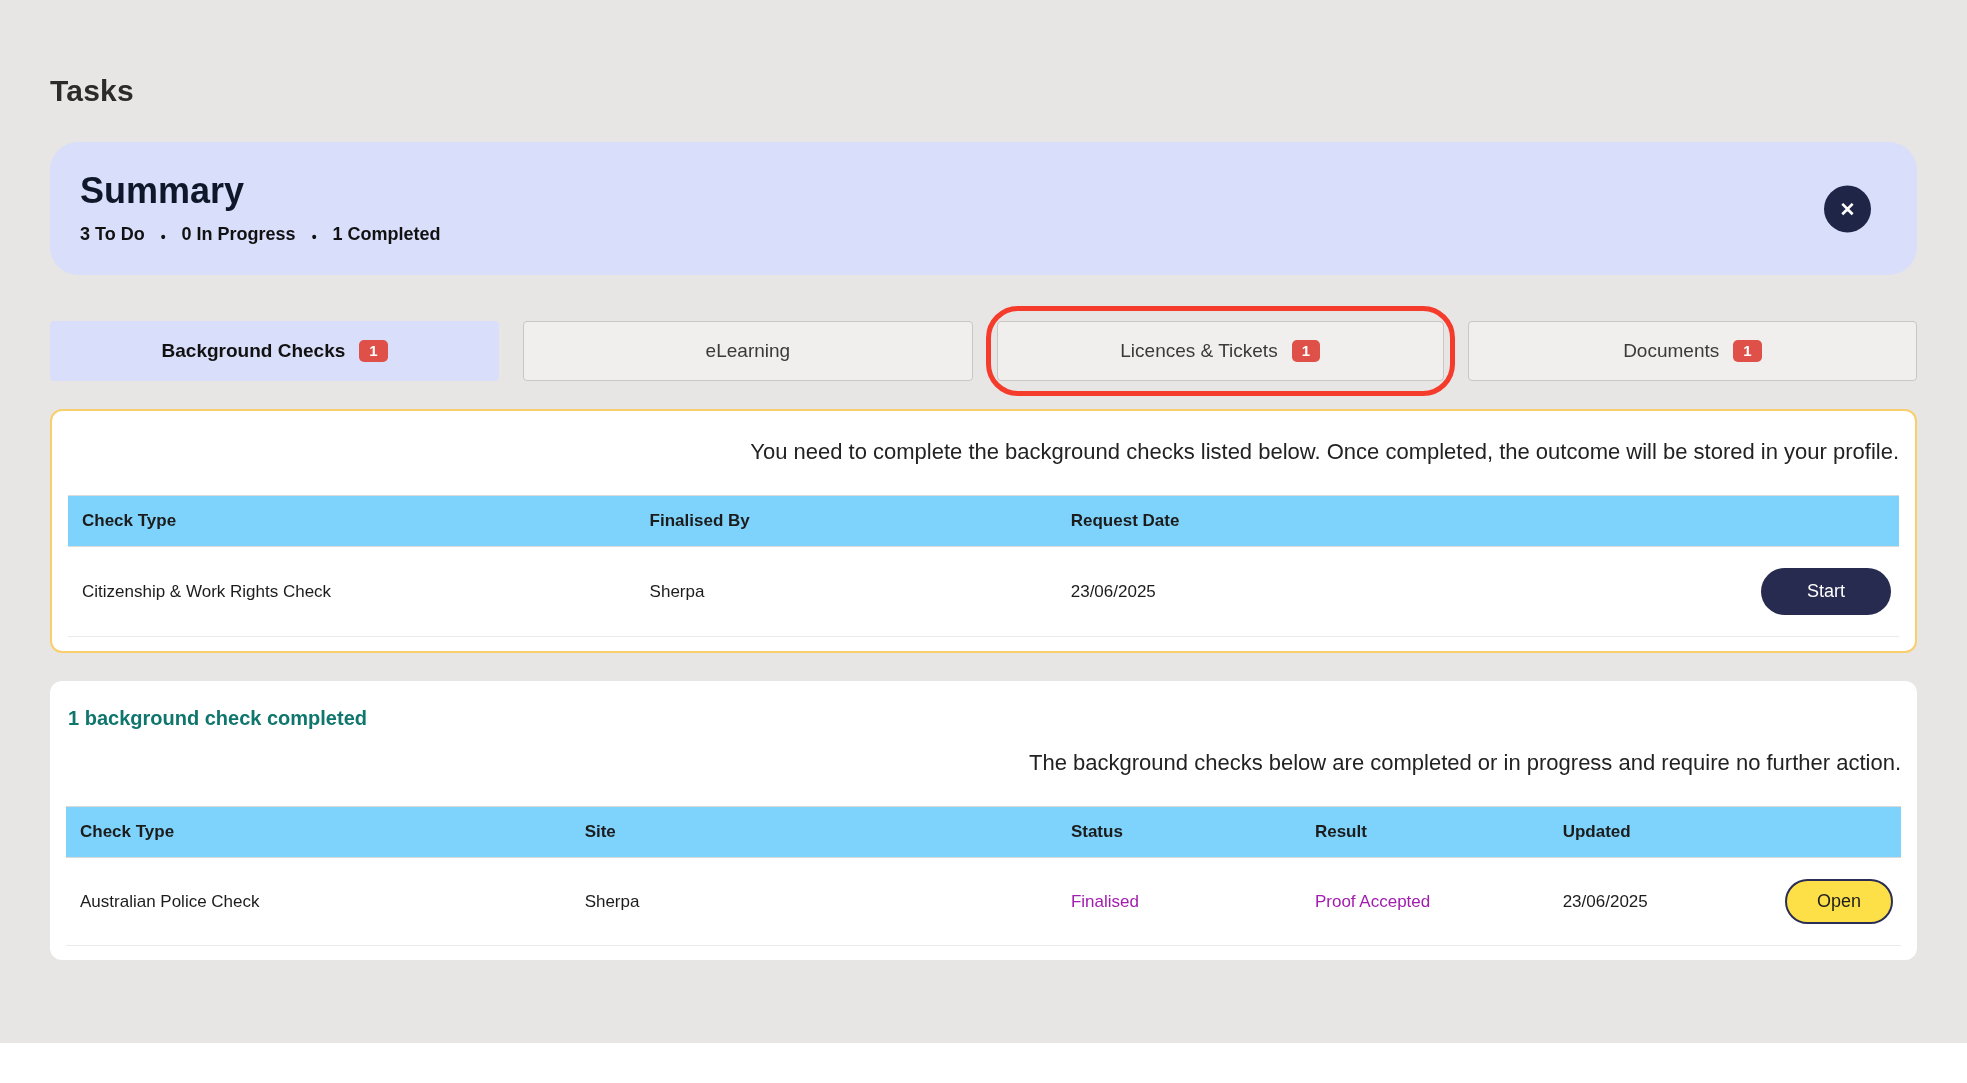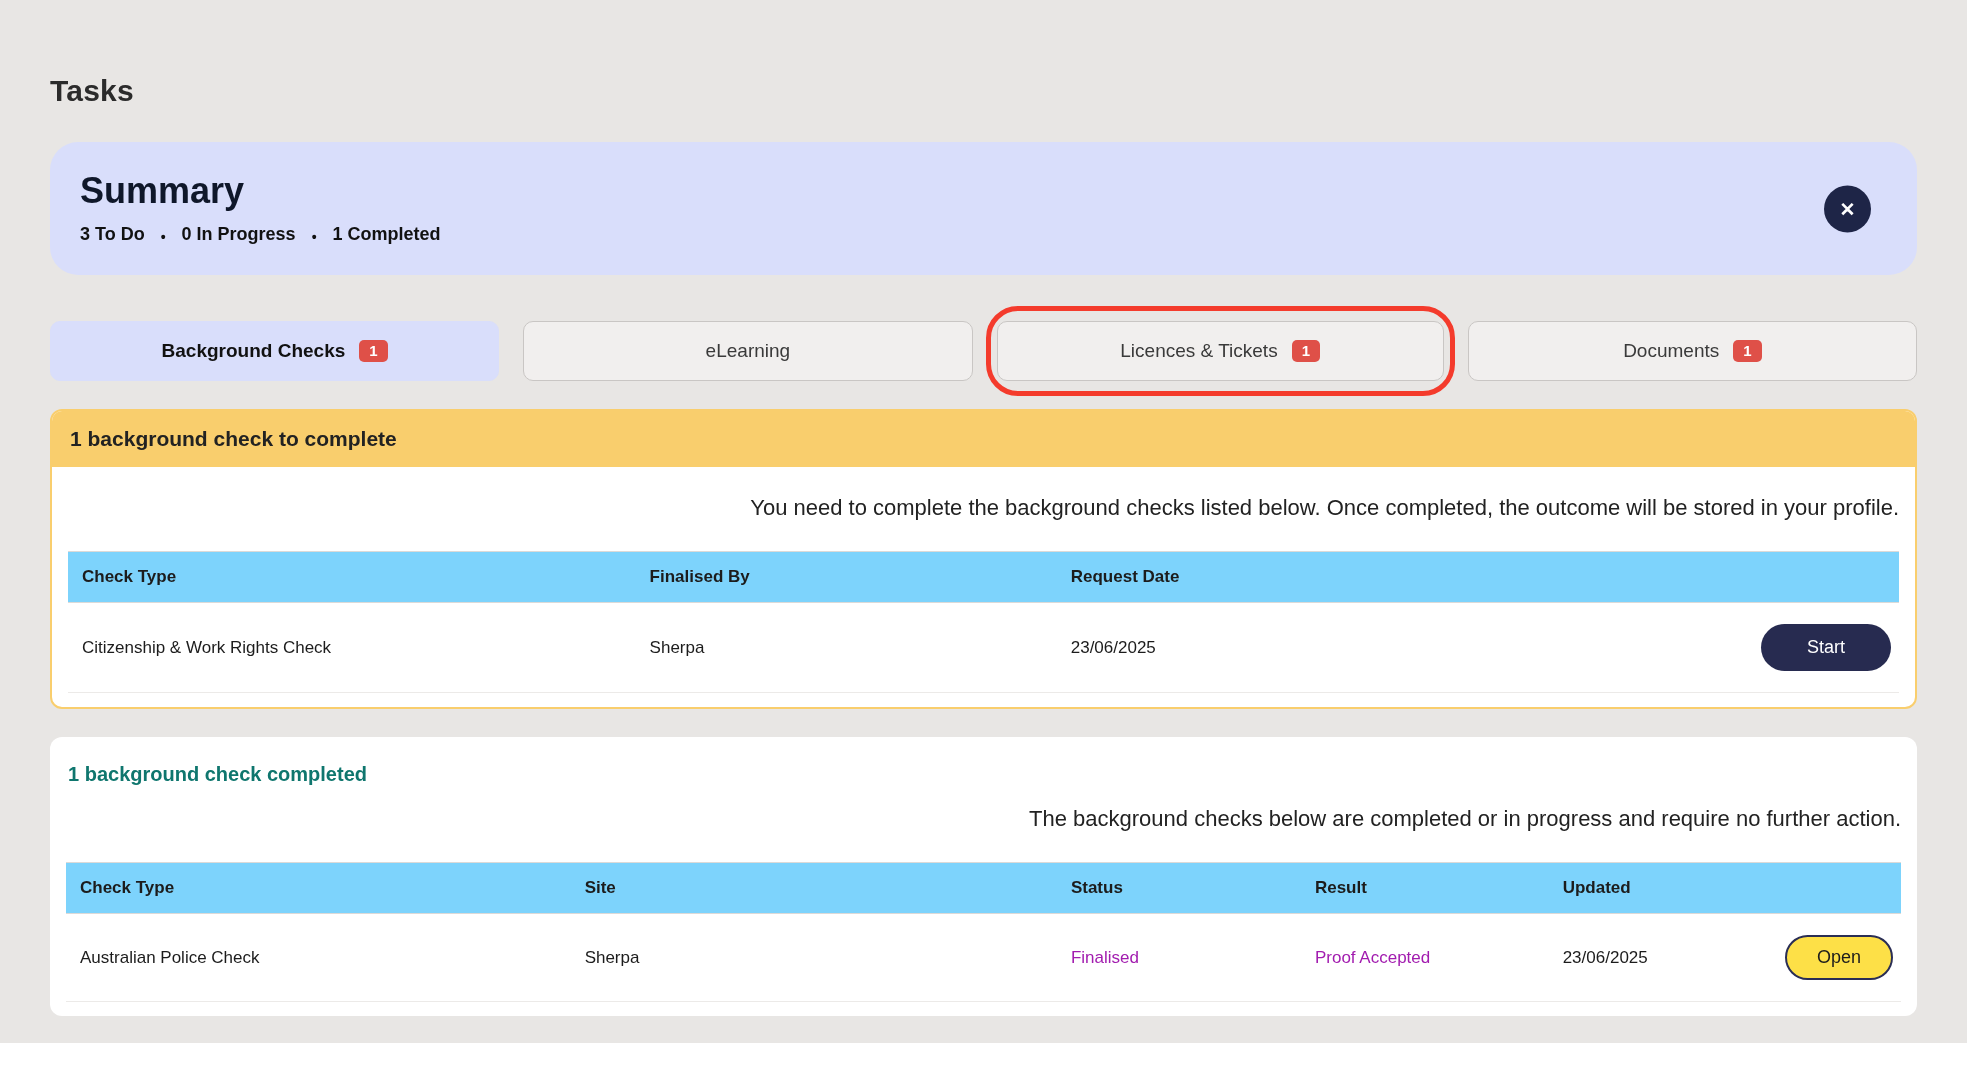--- a/index.html
+++ b/index.html
@@ -31,21 +31,21 @@
     width: 47px; height: 47px; border-radius: 50%;
     background: #1e2547; color: #ffffff; border: none; cursor: pointer;
     display: flex; align-items: center; justify-content: center;
     font-size: 19px; font-weight: 700; font-family: "Liberation Sans", sans-serif;
   }
 
   
   .tabs { display: flex; gap: 24px; margin-top: 46px; }
   .tab-wrap { flex: 1; position: relative; display: flex; }
   .tab {
-    flex: 1; height: 60px; border-radius: 10px;
+    flex: 1; height: 60px; border-radius: 4px;
     display: flex; align-items: center; justify-content: center; gap: 14px;
     background: #f1efee; border: 1px solid #c9c6c4;
     font-size: 19px; color: #3a3a3a; cursor: pointer;
   }
   .tab.active { background: #d9defb; border: 1px solid #d9defb; font-weight: 700; color: #111; }
   .badge {
     background: #df5048; color: #fff; font-size: 15px; font-weight: 700;
     border-radius: 5px; padding: 3px 10px; line-height: 1.1;
   }
   .highlight-ring {
@@ -127,21 +127,20 @@
       </div>
       <div class="highlight-ring"></div>
     </div>
     <div class="tab">
       <span>Documents</span>
       <span class="badge">1</span>
     </div>
   </div>
 
   <section class="card todo">
-    <div class="card-header-yellow">1 background check to complete</div>
     <div class="card-body">
       <p class="desc">You need to complete the background checks listed below. Once completed, the outcome will be stored in your profile.</p>
       <table>
         <colgroup>
           <col style="width:31%">
             <col style="width:23%">
             <col>
             <col style="width:200px">
         </colgroup>
         <thead>

